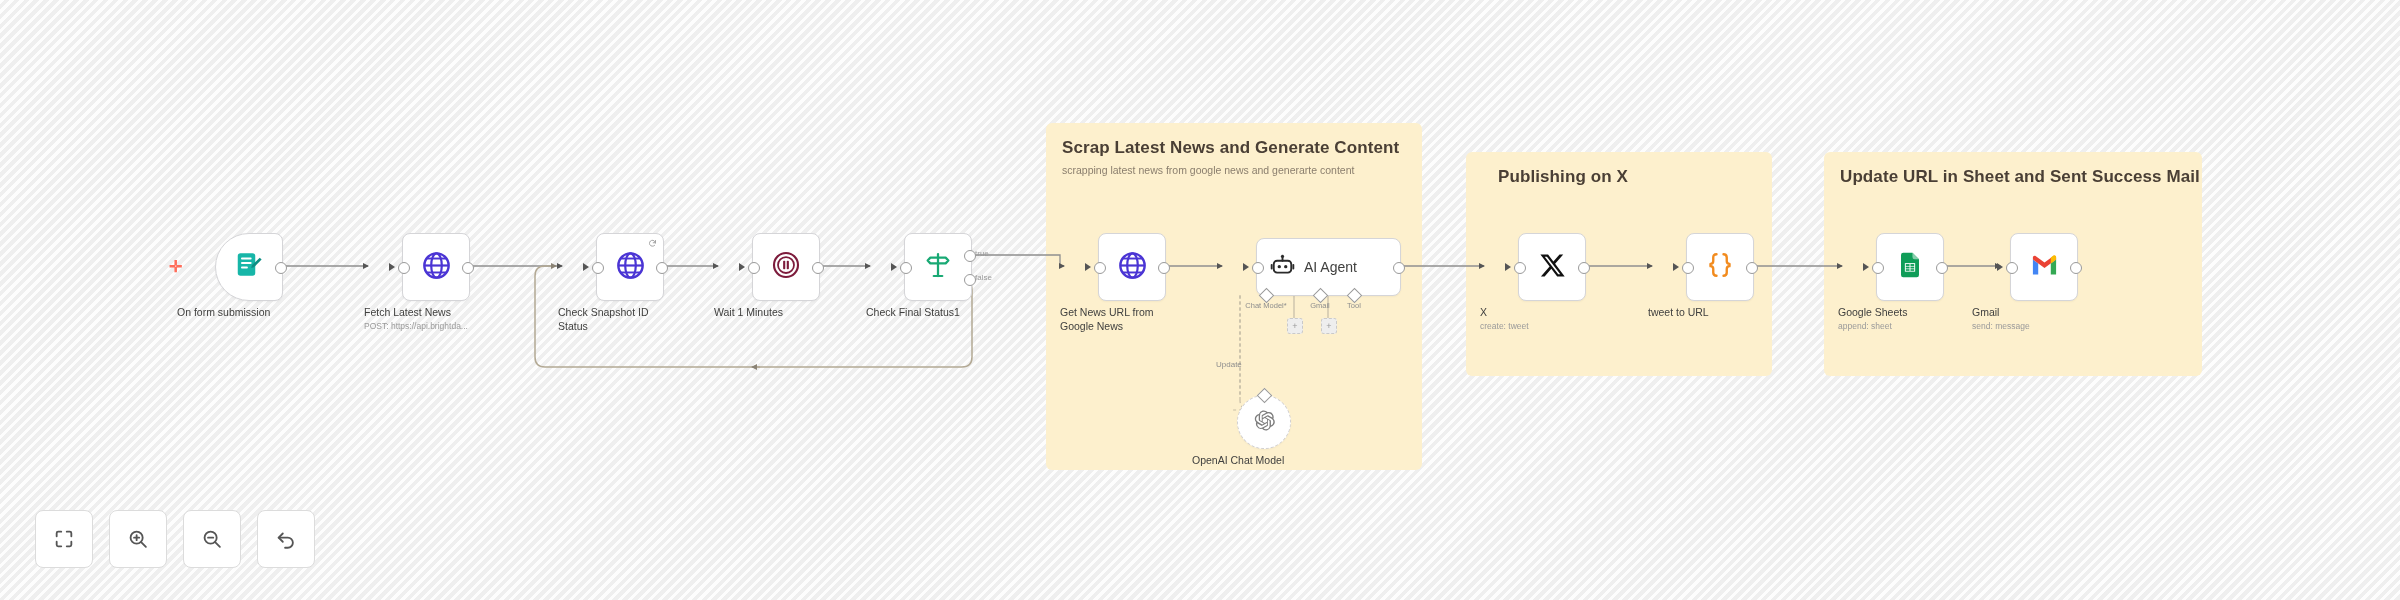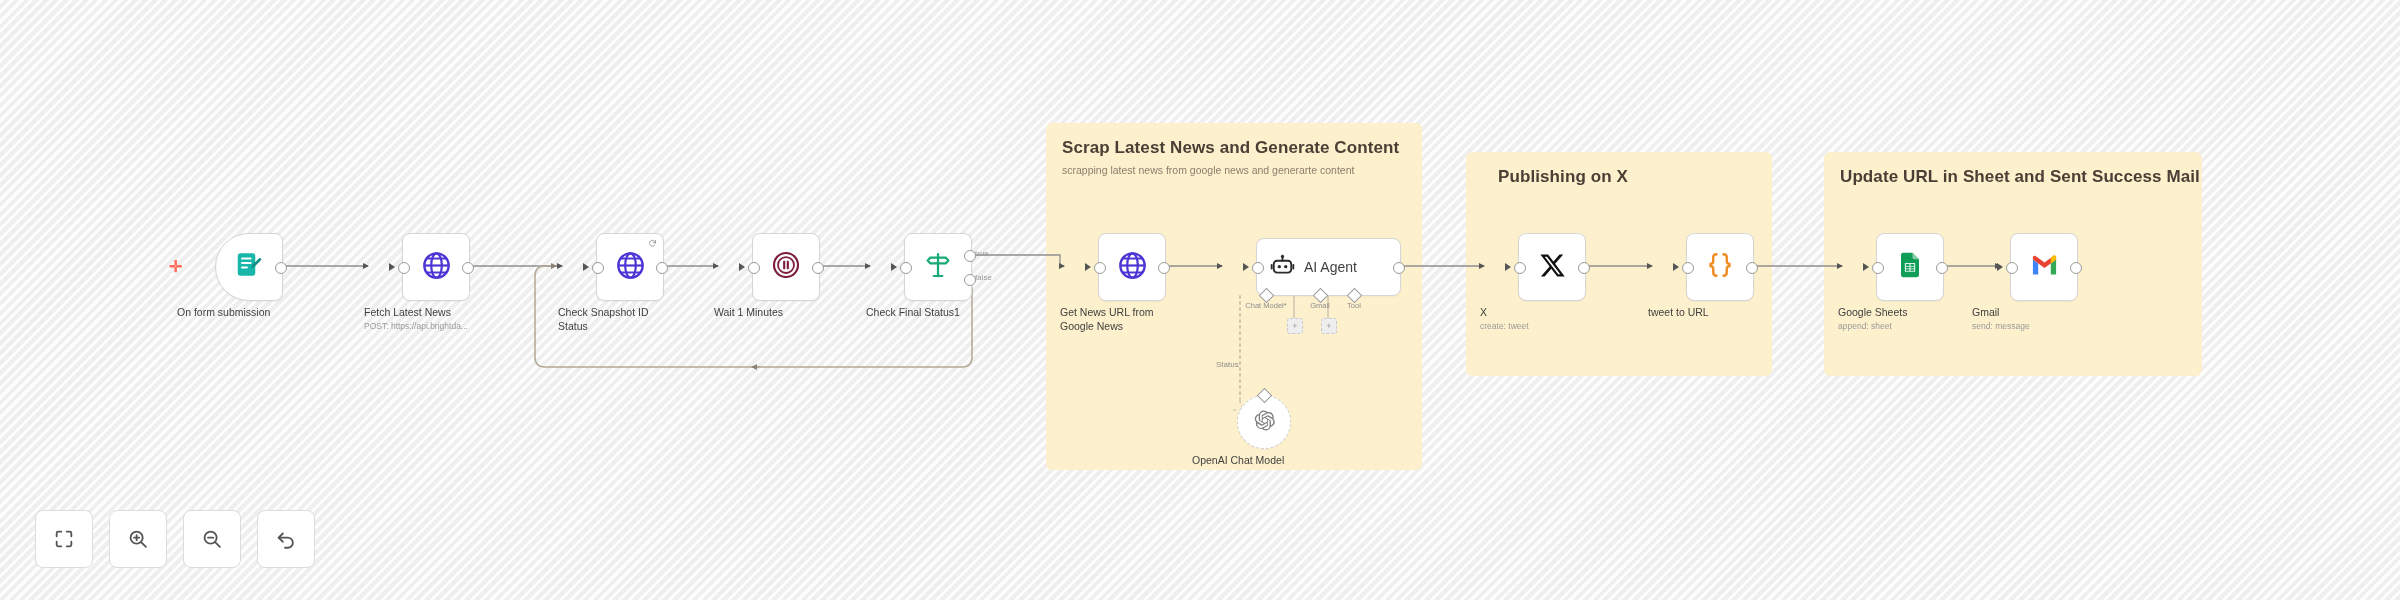--- a/index.html
+++ b/index.html
@@ -438,21 +438,21 @@
       <span class="sub-port-label" style="left:9px; top:62px;">Chat Model*</span>
       <span class="sub-port-label" style="left:63px; top:62px;">Gmail</span>
       <span class="sub-port-label" style="left:97px; top:62px;">Tool</span>
     </div>
   </div>
 
   <div class="add-stub" style="left:1287px; top:318px;">+</div>
   <div class="add-stub" style="left:1321px; top:318px;">+</div>
 
   <div style="position:absolute; left:1216px; top:360px; font-size:8px;
-              color:#8d8d8d;">Status</div>
+              color:#8d8d8d;">Update</div>
 
   <div class="node" style="left:1213px; top:395px;">
     <div class="node-box round">
       <span>
         <svg width="23" height="23" viewBox="0 0 24 24">
           <path d="M21.3 10.1a5.2 5.2 0 0 0-.45-4.3 5.3 5.3 0 0 0-5.7-2.54A5.26 5.26 0 0 0 6.2 5.1 5.24 5.24 0 0 0 2.68 7.64a5.28 5.28 0 0 0 .65 6.19 5.22 5.22 0 0 0 .45 4.3 5.3 5.3 0 0 0 5.7 2.54 5.25 5.25 0 0 0 8.95-1.84 5.24 5.24 0 0 0 3.52-2.54 5.28 5.28 0 0 0-.65-6.19zm-7.9 11a3.9 3.9 0 0 1-2.5-.9l.12-.07 4.15-2.4a.68.68 0 0 0 .34-.59v-5.85l1.76 1.02a.06.06 0 0 1 .03.05v4.85a3.92 3.92 0 0 1-3.9 3.89zM5.03 17.7a3.89 3.89 0 0 1-.47-2.6l.13.08 4.15 2.4a.67.67 0 0 0 .68 0l5.07-2.93v2.03a.07.07 0 0 1-.03.06l-4.2 2.42a3.92 3.92 0 0 1-5.33-1.43zM3.94 8.34a3.9 3.9 0 0 1 2.04-1.71v4.94a.65.65 0 0 0 .33.58l5.05 2.91-1.76 1.02a.06.06 0 0 1-.06 0L5.34 13.64a3.92 3.92 0 0 1-1.43-5.3zm14.41 3.35-5.06-2.94 1.76-1.01a.06.06 0 0 1 .06 0l4.2 2.42a3.89 3.89 0 0 1-.6 7.02v-4.93a.67.67 0 0 0-.36-.56zm1.75-2.63-.12-.08-4.14-2.41a.68.68 0 0 0-.69 0L10.09 9.5V7.47a.06.06 0 0 1 .02-.06l4.2-2.42a3.89 3.89 0 0 1 5.78 4.03zM9.13 12.66l-1.76-1.01a.07.07 0 0 1-.03-.05V6.75a3.89 3.89 0 0 1 6.38-2.99l-.12.07-4.15 2.4a.68.68 0 0 0-.34.58zm.96-2.06 2.26-1.3 2.26 1.3v2.6l-2.26 1.3-2.26-1.3z" fill="#7d7d7d"></path>
         </svg>
       </span>
       <span class="port-diamond" style="left:21px; top:-6px; bottom:auto;"></span>
     </div>

